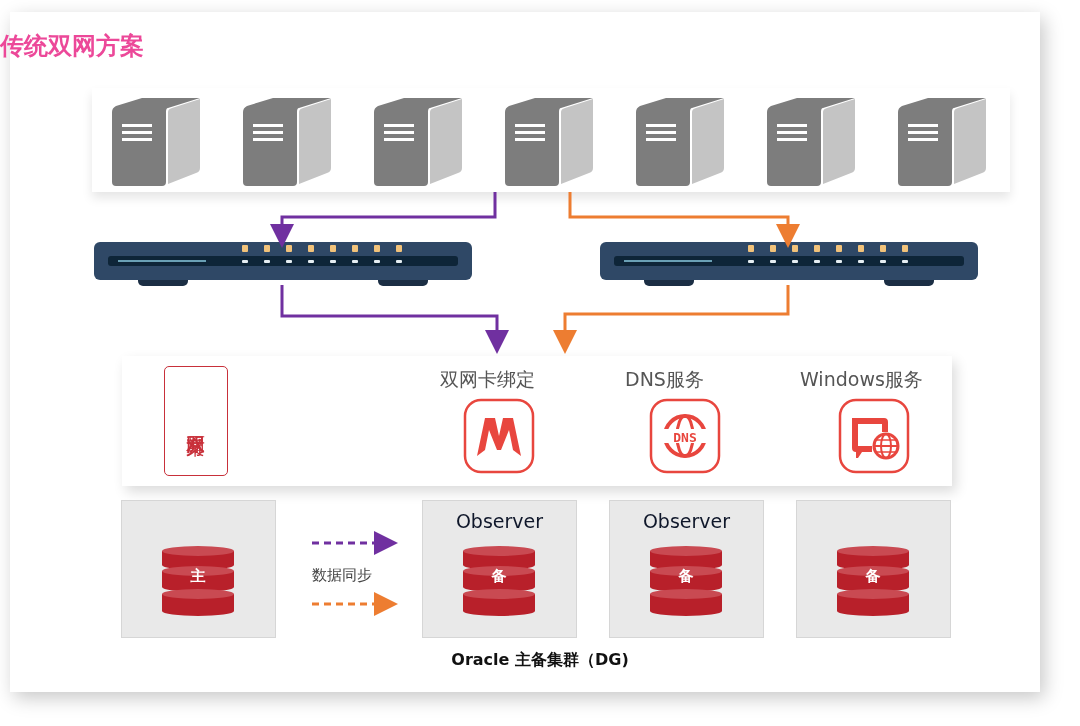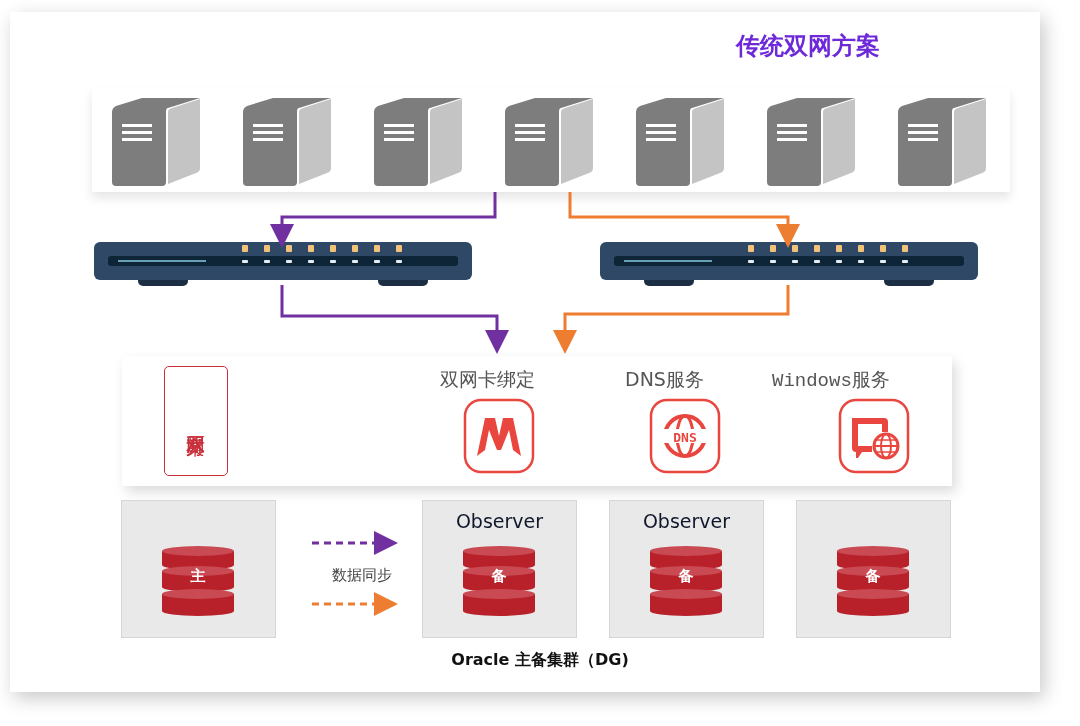--- a/index.html
+++ b/index.html
@@ -1,21 +1,21 @@
 <!DOCTYPE html>
 <html><head>
 <meta charset="utf-8">
 <style>
   html, body { margin:0; padding:0; }
   body { width:1080px; height:726px; background:#ffffff; position:relative; overflow:hidden;
          font-family:"DejaVu Sans","Liberation Sans",sans-serif; }
   .card { position:absolute; left:10px; top:12px; width:1030px; height:680px; background:#fff;
           box-shadow: 4px 6px 18px rgba(0,0,0,0.22); }
-  .title { position:absolute; left:0; width:880px; top:30px; text-align:right; font-size:24px;
-           font-weight:bold; color:#6d28d9; }
+  .title { position:absolute; left:0; width:880px; top:30px; text-align:left; font-size:24px;
+           font-weight:bold; color:#ec4899; }
   .server-band { position:absolute; left:92px; top:88px; width:918px; height:104px; background:#fff;
                  box-shadow: 0 6px 10px rgba(0,0,0,0.10); }
   .server { position:absolute; top:96px; width:90px; height:92px; }
   .switch { position:absolute; width:378px; height:46px; }
   .switch .body { position:absolute; left:0; top:0; width:378px; height:38px; background:#2f4866;
                   border-radius:6px; }
   .switch .slot { position:absolute; left:14px; top:14px; width:350px; height:10px; background:#0e2538; border-radius:3px; }
   .switch .line { position:absolute; left:10px; top:4px; width:88px; height:2px; background:#6aa0b5; }
   .switch .foot { position:absolute; top:38px; width:50px; height:6px; background:#1b2e44; border-radius:0 0 5px 5px; }
   .led { position:absolute; top:3px; width:6px; height:7px; background:#f2c27a; border-radius:1px; }
@@ -24,21 +24,21 @@
                    box-shadow: 4px 6px 12px rgba(0,0,0,0.14); }
   .stamp { position:absolute; left:164px; top:366px; width:64px; height:110px; border:1.5px solid #c8303a;
            border-radius:5px; box-sizing:border-box; color:#c8303a; font-size:19px; line-height:21px;
            text-align:center; writing-mode:vertical-rl; display:flex; align-items:center; justify-content:center;
            letter-spacing:0; }
   .svc-label { position:absolute; top:367px; font-size:19px; color:#555; }
   .svc-icon { position:absolute; top:398px; width:72px; height:76px; }
   .db-box { position:absolute; top:500px; width:155px; height:138px; background:#e9e9e9; border:1px solid #d6d6d6; box-sizing:border-box; }
   .obs { position:absolute; top:510px; font-size:19px; color:#0f172a; text-align:center; width:155px; }
   .db { position:absolute; top:545px; width:72px; height:72px; }
-  .sync-label { position:absolute; left:332px; top:566px; font-size:15px; color:#444; }
+  .sync-label { position:absolute; left:312px; top:566px; font-size:15px; color:#444; }
   .footer { position:absolute; left:0; width:1080px; top:650px; text-align:center; font-size:16px; font-weight:bold; color:#111; }
 </style>
 </head>
 <body>
 
 <div class="card"></div>
 
 <div class="title">传统双网方案</div>
 
 <div class="server-band"></div>
@@ -160,21 +160,21 @@
   <polyline points="788,285 788,314 565,314 565,342" fill="none" stroke="#ed7d31" stroke-width="3" marker-end="url(#ao)"></polyline>
   <line x1="312" y1="543" x2="386" y2="543" stroke="#7030a0" stroke-width="3" stroke-dasharray="7,5" marker-end="url(#ap)"></line>
   <line x1="312" y1="604" x2="386" y2="604" stroke="#ed7d31" stroke-width="3" stroke-dasharray="7,5" marker-end="url(#ao)"></line>
 </svg>
 
 <div class="service-panel"></div>
 <div class="stamp">原双网方案</div>
 
 <div class="svc-label" style="left:440px;width:120px;">双网卡绑定</div>
 <div class="svc-label" style="left:625px;width:120px;">DNS服务</div>
-<div class="svc-label" style="left:772px;width:150px;font-family:Liberation Mono, monospace;">Windows服务</div>
+<div class="svc-label" style="left:800px;width:150px;">Windows服务</div>
 
 <svg class="svc-icon" style="left:463px;" viewBox="0 0 72 76">
   <rect x="2" y="2" width="68" height="72" rx="16" fill="none" stroke="#e8463e" stroke-width="2.5"></rect>
   <path d="M14,58 L22,20 L32,20 L36,38 L40,20 L50,20 L58,58 L50,52 L46,32 L38,52 L34,52 L26,32 L22,52 Z" fill="#e8463e"></path>
 </svg>
 <svg class="svc-icon" style="left:649px;" viewBox="0 0 72 76">
   <rect x="2" y="2" width="68" height="72" rx="16" fill="none" stroke="#e8463e" stroke-width="2.5"></rect>
   <circle cx="36" cy="38" r="20" fill="none" stroke="#e8463e" stroke-width="4"></circle>
   <ellipse cx="36" cy="38" rx="8" ry="20" fill="none" stroke="#e8463e" stroke-width="3"></ellipse>
   <rect x="12" y="31" width="48" height="14" fill="#fff"></rect>

